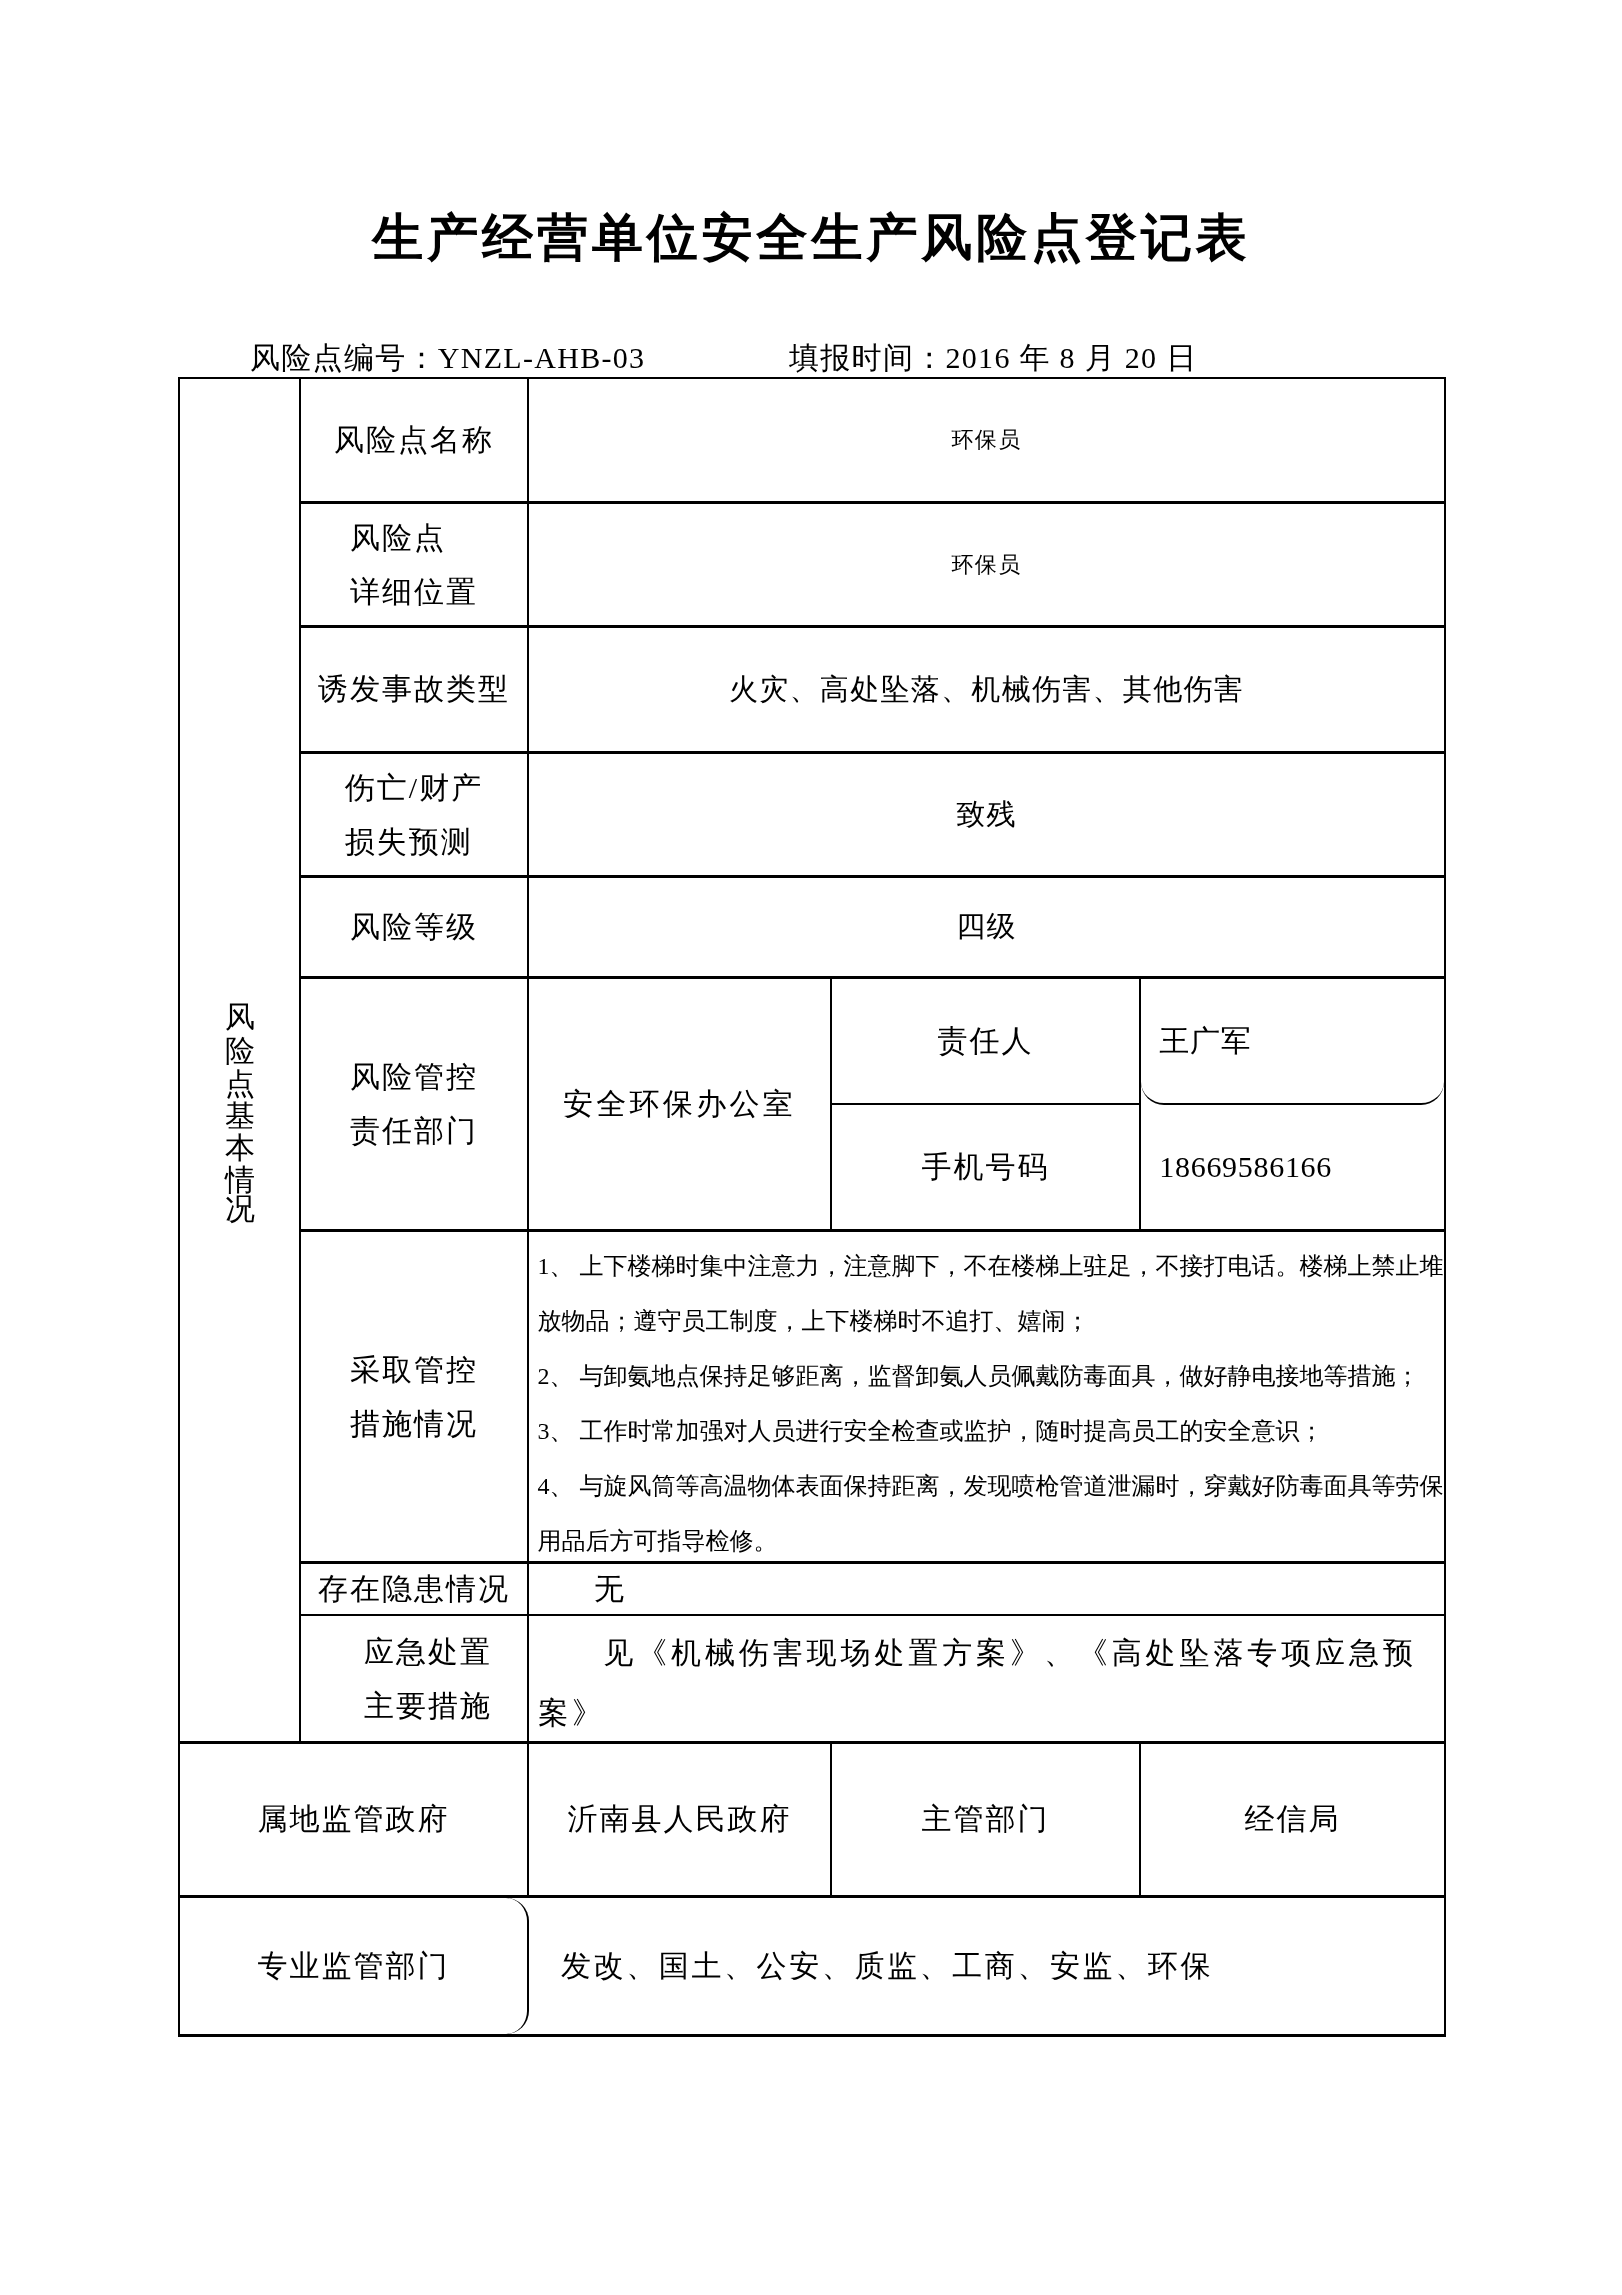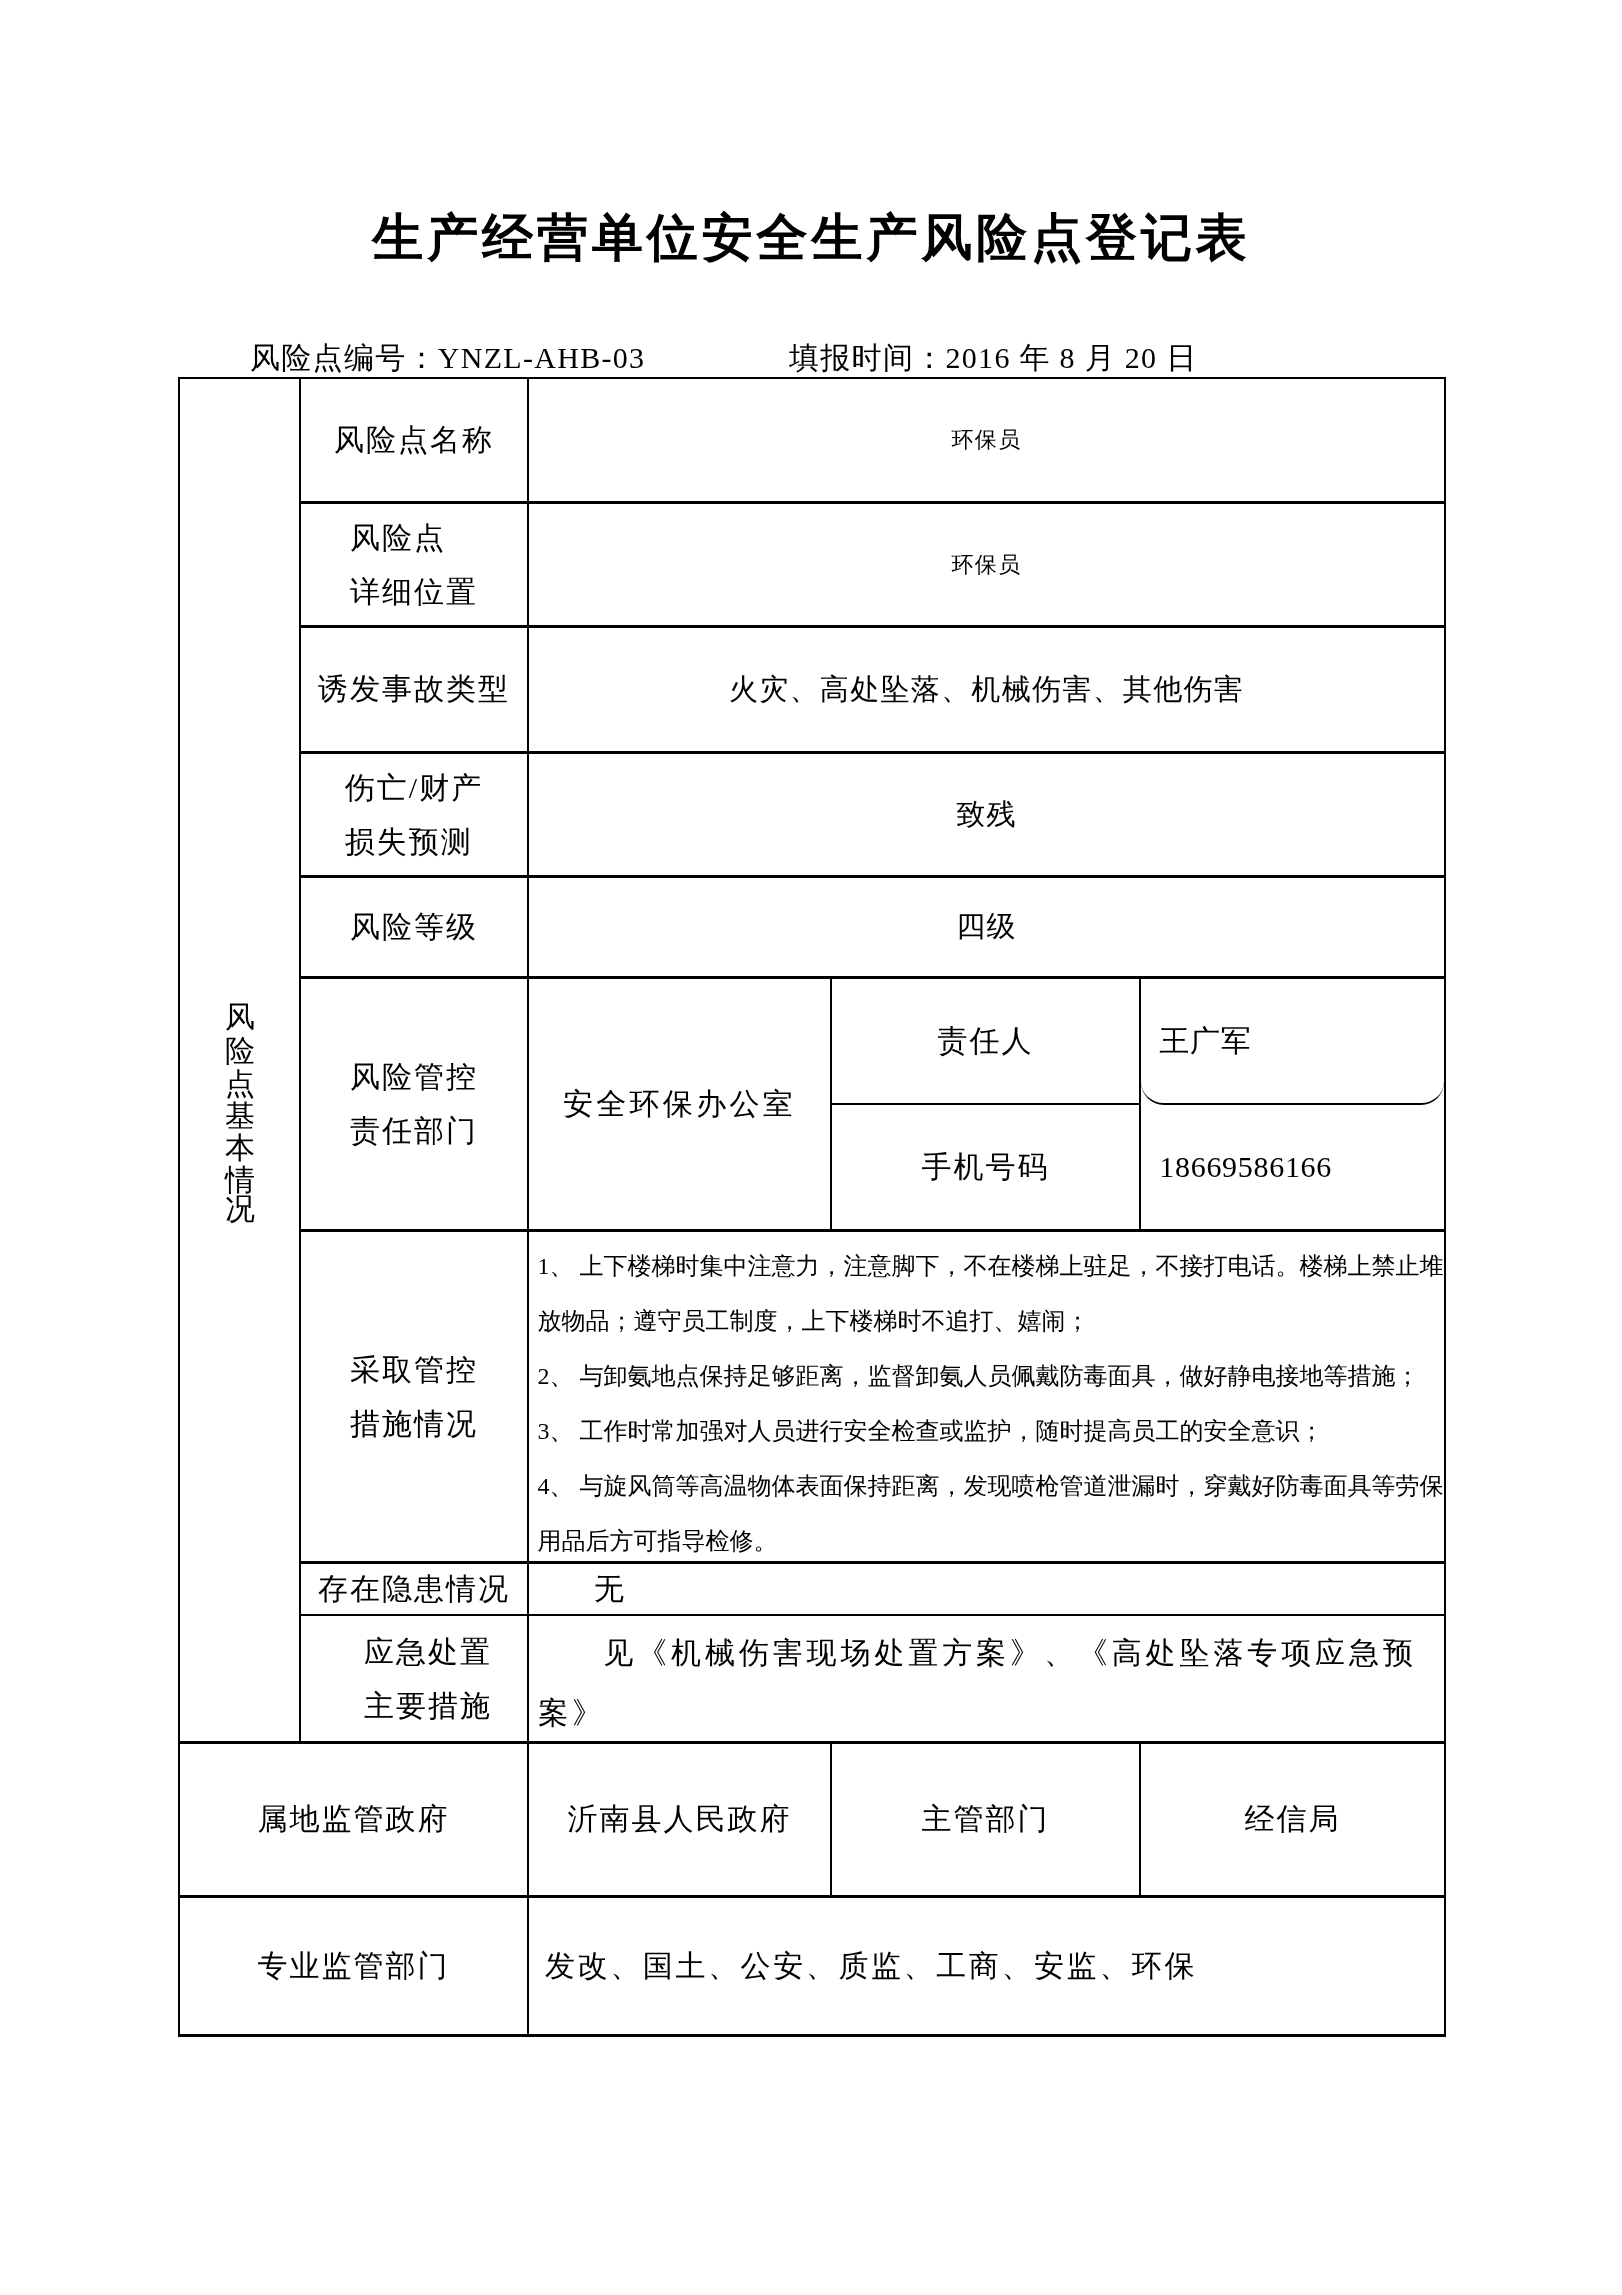--- a/index.html
+++ b/index.html
@@ -46,38 +46,38 @@
   .measures-cell { display:block; text-align:left; padding:6.5px 0 0 8.5px;
                    font-size:24px; line-height:55px; letter-spacing:0; }
   .measure-item  { display:block; }
 
   .hazard-val { justify-content:flex-start; text-align:left; padding-left:65px; }
 
   .emergency-cell { display:block; text-align:left; padding:6.5px 19.6px 0 9.2px;
                     font-size:30px; line-height:60px; letter-spacing:3.9px;
                     text-indent:65px; }
 
-  .prof-val { justify-content:flex-start; text-align:left; padding-left:16px; letter-spacing:2.6px; }
+  .prof-val { justify-content:flex-start; text-align:left; padding-left:32px; letter-spacing:2.6px; }
 
   
   .a-section { grid-area:1 / 1 / 11 / 2; }
   .a-r1l { grid-area:1 / 2 / 2 / 3; }  .a-r1v { grid-area:1 / 3 / 2 / 6; }
   .a-r2l { grid-area:2 / 2 / 3 / 3; }  .a-r2v { grid-area:2 / 3 / 3 / 6; }
   .a-r3l { grid-area:3 / 2 / 4 / 3; }  .a-r3v { grid-area:3 / 3 / 4 / 6; }
   .a-r4l { grid-area:4 / 2 / 5 / 3; }  .a-r4v { grid-area:4 / 3 / 5 / 6; }
   .a-r5l { grid-area:5 / 2 / 6 / 3; }  .a-r5v { grid-area:5 / 3 / 6 / 6; }
   .a-r6l { grid-area:6 / 2 / 8 / 3; }  .a-dept{ grid-area:6 / 3 / 8 / 4; }
   .a-pl  { grid-area:6 / 4 / 7 / 5; }  .a-pv  { grid-area:6 / 5 / 7 / 6;border-radius:23px; }
   .a-phl { grid-area:7 / 4 / 8 / 5; }  .a-phv { grid-area:7 / 5 / 8 / 6; }
   .a-r7l { grid-area:8 / 2 / 9 / 3; }  .a-r7v { grid-area:8 / 3 / 9 / 6; }
   .a-r8l { grid-area:9 / 2 / 10 / 3; } .a-r8v { grid-area:9 / 3 / 10 / 6; }
   .a-r9l { grid-area:10 / 2 / 11 / 3;padding-left:28px; }.a-r9v { grid-area:10 / 3 / 11 / 6; }
   .a-govl{ grid-area:11 / 1 / 12 / 3; }.a-govv{ grid-area:11 / 3 / 12 / 4; }
   .a-depl{ grid-area:11 / 4 / 12 / 5; }.a-depv{ grid-area:11 / 5 / 12 / 6; }
-  .a-prol{ grid-area:12 / 1 / 13 / 3; }.a-prov{ grid-area:12 / 3 / 13 / 6; }
+  .a-prol{ grid-area:12 / 1 / 13 / 3;border-radius:23px; }.a-prov{ grid-area:12 / 3 / 13 / 6; }
 </style>
 </head>
 <body>
 
 <div class="page">
 
   <h1 class="title">生产经营单位安全生产风险点登记表</h1>
 
   <div class="meta">
     <span class="meta-left"><span>风险点编号：</span><span>YNZL-AHB-03</span></span>

